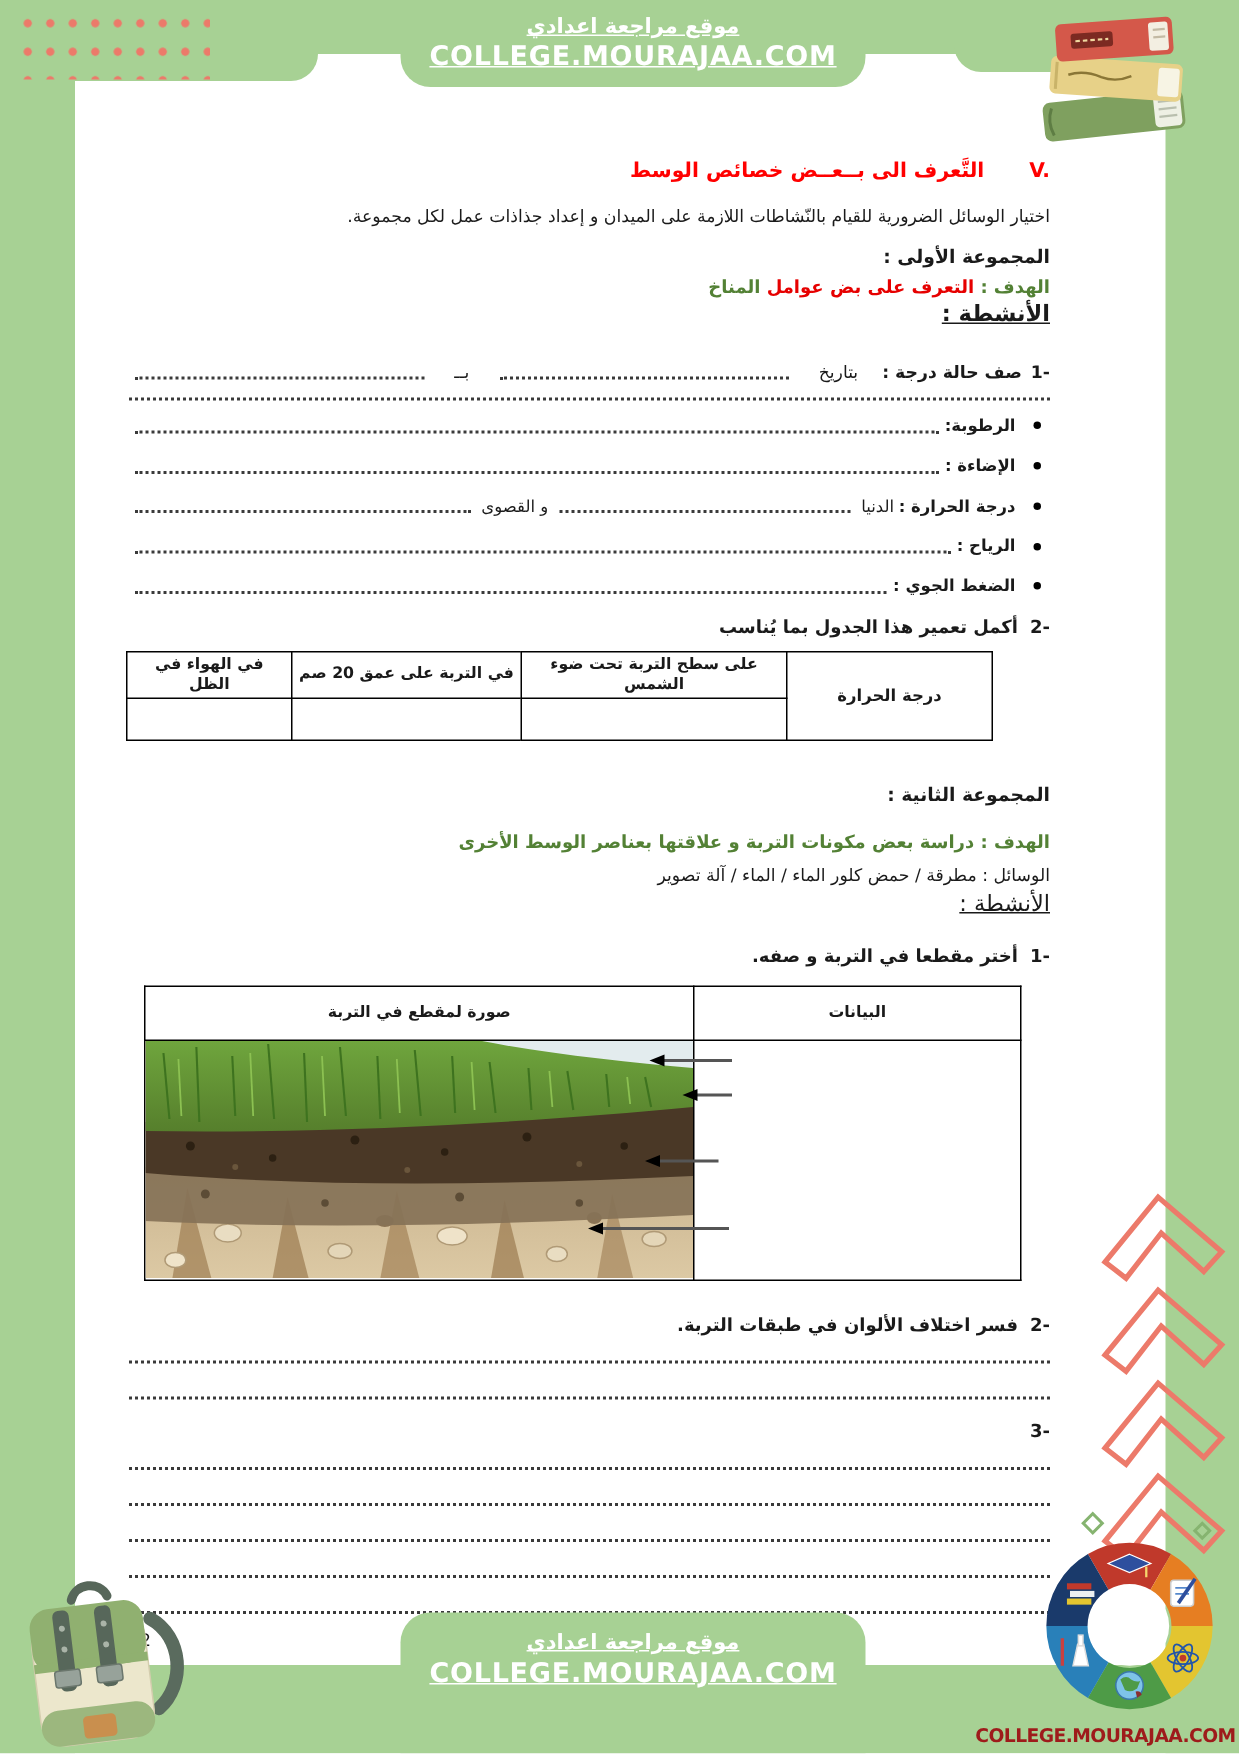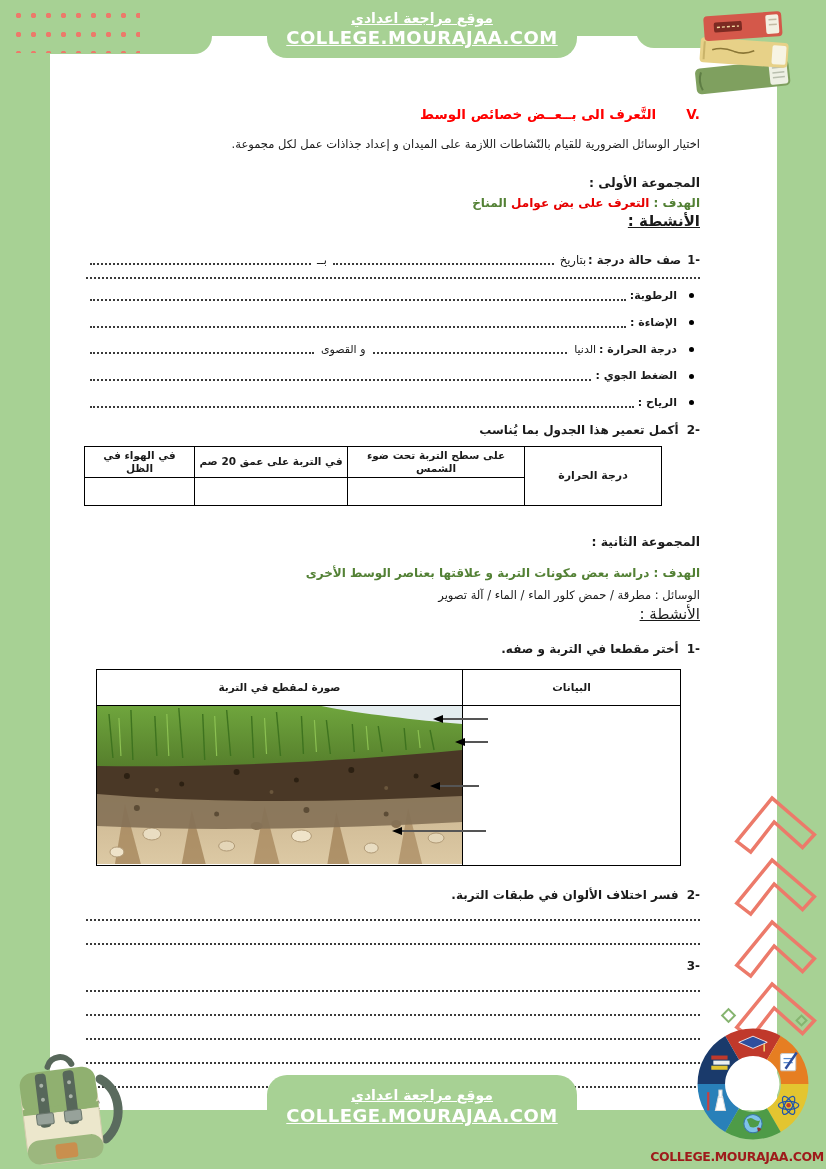--- a/index.html
+++ b/index.html
@@ -39,32 +39,32 @@
                 color:#9e1b1b;font-weight:bold;font-size:12.5px;letter-spacing:-.4px;z-index:6;}
   .diamond{position:absolute;border:2px solid #86b470;transform:rotate(45deg);z-index:2;}
   .diamond-a{right:92px;bottom:148px;width:11px;height:11px;}
   .diamond-b{right:20px;bottom:144px;width:9px;height:9px;}
 
   
   .content{position:absolute;left:50px;right:49px;top:98px;direction:rtl;text-align:right;
            padding:0 77px 0 36px;font-size:11.5px;line-height:1.25;}
   .section-title{display:flex;align-items:baseline;gap:30px;color:#f00;font-weight:bold;font-size:13.5px;margin-top:8px;}
   .intro{margin-top:14px;font-size:11.5px;}
-  .g-heading{margin-top:24px;font-weight:bold;font-size:12.5px;}
+  .g-heading{margin-top:12px;font-weight:bold;font-size:12.5px;}
   .goal-line{margin-top:5px;font-weight:bold;font-size:12px;}
   .green-txt{color:#538135;}
   .red-txt{color:#e60000;}
   .tools-line{margin-top:4px;font-size:11px;}
   .tools-line b{font-size:11px;}
   .activities-line{margin-top:1px;font-weight:bold;font-size:15px;text-decoration:underline;}
 
   .fill-row{display:flex;align-items:flex-end;margin-top:22px;font-size:11.5px;}
   .fill-row .num{direction:ltr;unicode-bidi:embed;font-weight:bold;margin-left:6px;}
   .fill-row .lbl{font-weight:bold;white-space:nowrap;}
-  .fill-row .wrd{white-space:nowrap;margin:0 2px;}
+  .fill-row .wrd{white-space:nowrap;margin:0 16px;}
   .dots{flex:1;border-bottom:2px dotted #3a3a3a;height:3px;margin:0 4px 2px 4px;}
   .dotline{border-bottom:2px dotted #3a3a3a;height:3px;}
   .wrapline{margin-top:9px;}
 
   .bullets{margin:10px 0 0 0;padding:0;list-style:none;}
   .bullets li{display:flex;align-items:flex-end;margin-bottom:13px;font-size:11px;}
   .bullet-dot{width:5px;height:5px;border-radius:50%;background:#000;align-self:center;margin-left:12px;margin-right:6px;flex:0 0 auto;}
   .bullets .lbl{font-weight:bold;white-space:nowrap;}
   .bullets .wrd{white-space:nowrap;margin:0 3px;}
 
@@ -171,26 +171,26 @@
       <li>
         <span class="bullet-dot"></span>
         <span class="lbl">درجة الحرارة : </span>
         <span class="wrd">الدنيا</span>
         <span class="dots"></span>
         <span class="wrd">و القصوى</span>
         <span class="dots" style="flex:1.15"></span>
       </li>
       <li>
         <span class="bullet-dot"></span>
-        <span class="lbl">الضغط الجوي : </span>
+        <span class="lbl">الرياح : </span>
         <span class="dots"></span>
       </li>
       <li>
         <span class="bullet-dot"></span>
-        <span class="lbl">الرياح : </span>
+        <span class="lbl">الضغط الجوي : </span>
         <span class="dots"></span>
       </li>
     </ul>
 
     <div class="act-line">
       <span class="num">2-</span>
       <span>أكمل تعمير هذا الجدول بما يُناسب</span>
     </div>
 
     <table class="temp">

